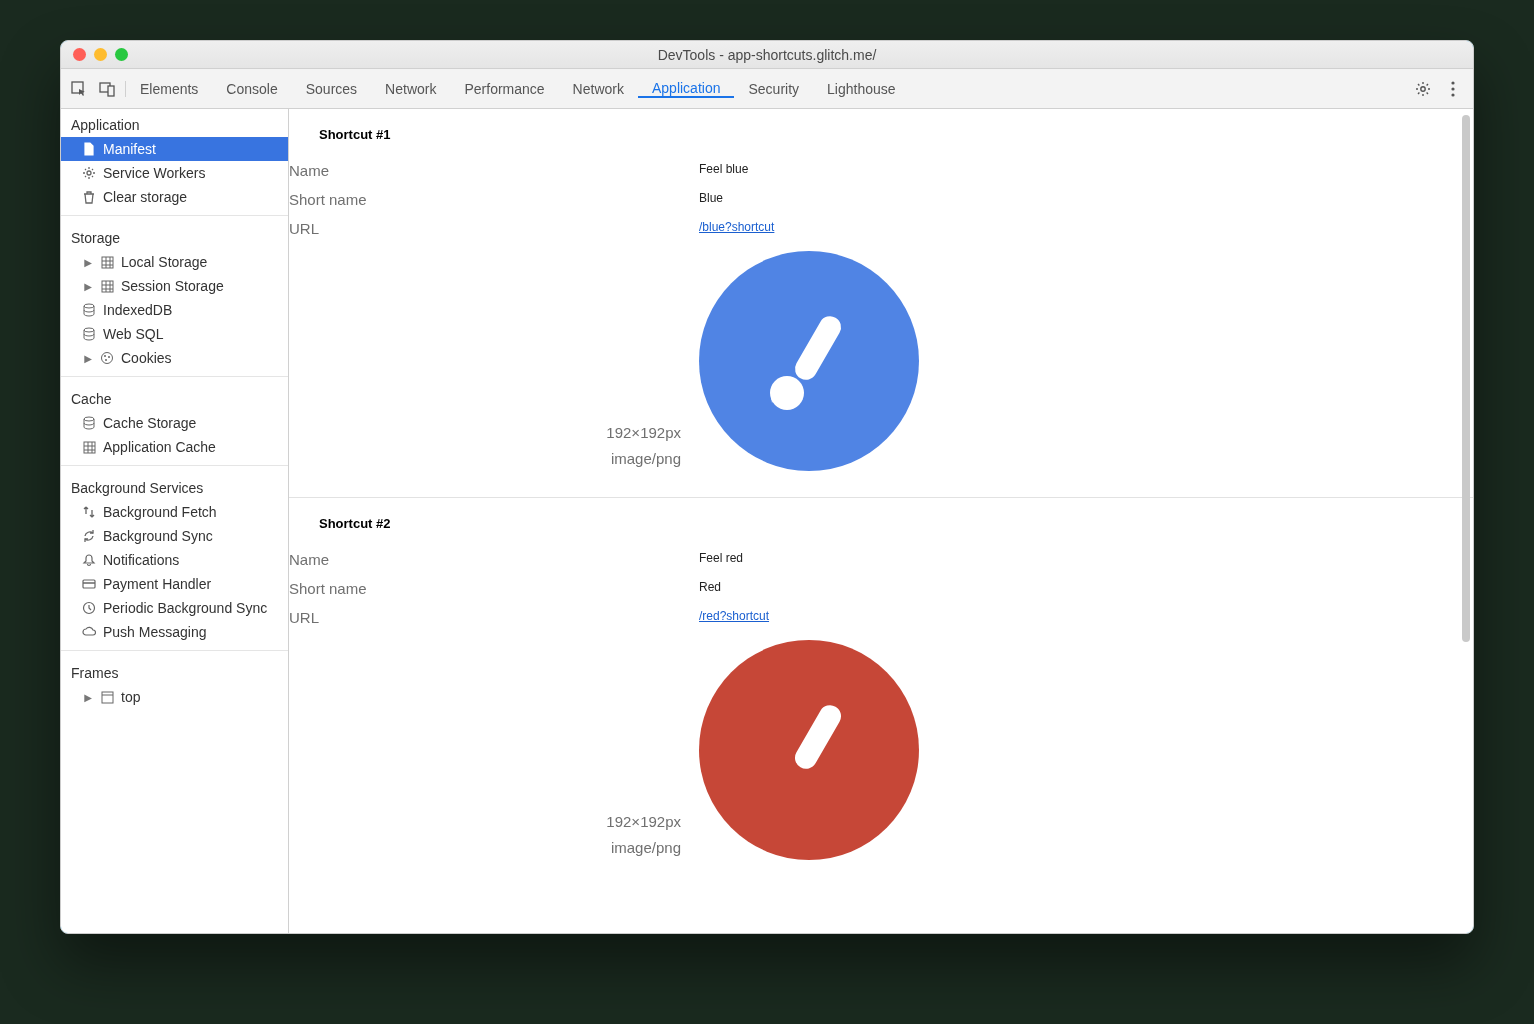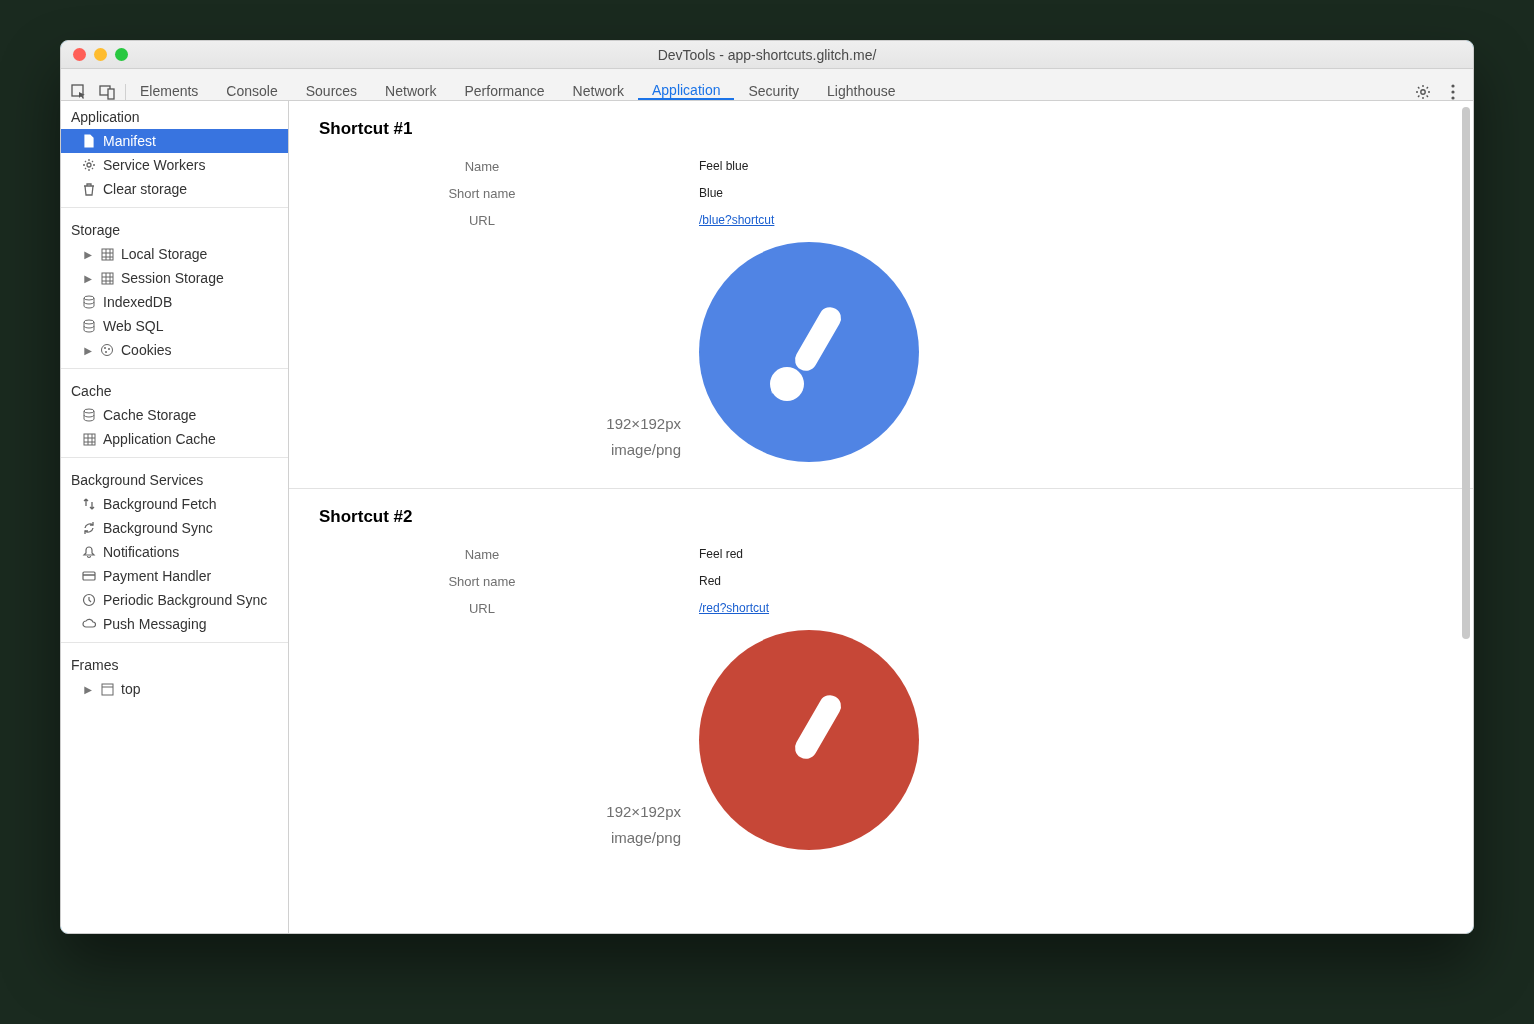--- a/index.html
+++ b/index.html
@@ -27,25 +27,25 @@
     border-bottom: 1px solid #d0d0d0;
     display: flex;
     align-items: center;
     position: relative;
   }
   .traffic { position:absolute; left:12px; display:flex; gap:8px; }
   .dot { width:13px; height:13px; border-radius:50%; }
   .dot.r{background:#ff5f57;} .dot.y{background:#febc2e;} .dot.g{background:#28c840;}
   .titlebar-title { flex:1; text-align:center; font-size:14px; color:#4a4a4a; }
   .tabbar {
-    height: 32px;
+    height: 40px;
     background: #f3f3f3;
     border-bottom:1px solid #d0d0d0;
     display:flex;
-    align-items:flex-end;
+    align-items:center;
     font-size:14px;
     color:#555;
   }
   .tabbar .lefticons { display:flex; align-items:center; padding:0 10px; gap:12px; border-right:1px solid #d0d0d0;}
   .tabbar .tabs { display:flex; align-items:stretch; }
   .tab { padding:0 14px; display:flex; align-items:center; cursor:default; }
   .tab.active { color:#1a73e8; border-bottom:2px solid #1a73e8; background:#fff0; }
   .tabbar .spacer{flex:1;}
   .tabbar .righticons{display:flex;align-items:center;padding:0 12px;gap:14px;}
   .body { flex:1; display:flex; overflow:hidden; }
@@ -60,23 +60,23 @@
   }
   .row.indent1{padding-left:20px;}
   .row.indent2{padding-left:22px;}
   .row.sel{ background:#3874e0; color:#fff; }
   .tri{ width:10px; text-align:center; color:#777; font-size:10px;}
   .ico{ width:16px; height:16px; display:inline-flex; align-items:center; justify-content:center; color:#666;}
   .row.sel .ico{color:#fff;}
   .hr{height:1px;background:#e5e5e5;margin:6px 0;}
   .content { flex:1; background:#fff; overflow:auto; position:relative;}
   .contentInner{padding:18px 0 30px 0;}
-  .shortcut-title{font-weight:600; font-size:17px; padding:0 0 14px 30px;}
+  .shortcut-title{font-weight:600; font-size:13px; padding:0 0 14px 30px;}
   .kv{display:flex; align-items:flex-start; padding:6px 0;}
-  .kv .k{width:410px; text-align:center; color:#707070; padding-right:24px; font-size:13px;}
+  .kv .k{width:410px; text-align:left; color:#707070; padding-right:24px; font-size:15px;}
   .kv .v{font-size:12px; color:#222;}
   .kv .v a{color:#1a5fd0; text-decoration:underline;}
   .iconrow{display:flex; align-items:flex-end; padding:8px 0;}
   .iconmeta{width:410px; text-align:right; color:#707070; padding-right:18px; font-size:15px; line-height:1.7;}
   .bigicon{width:220px;height:220px;border-radius:50%;display:flex;align-items:center;justify-content:center;}
   .bigicon.blue{background:#5084e4;}
   .bigicon.red{background:#c64737;}
   .sep{height:1px;background:#e2e2e2;margin:18px 0;}
   .scrollbar{position:absolute;right:3px;top:6px;width:8px;height:64%;background:#c9c9c9;border-radius:4px;}
   svg{display:block;}

